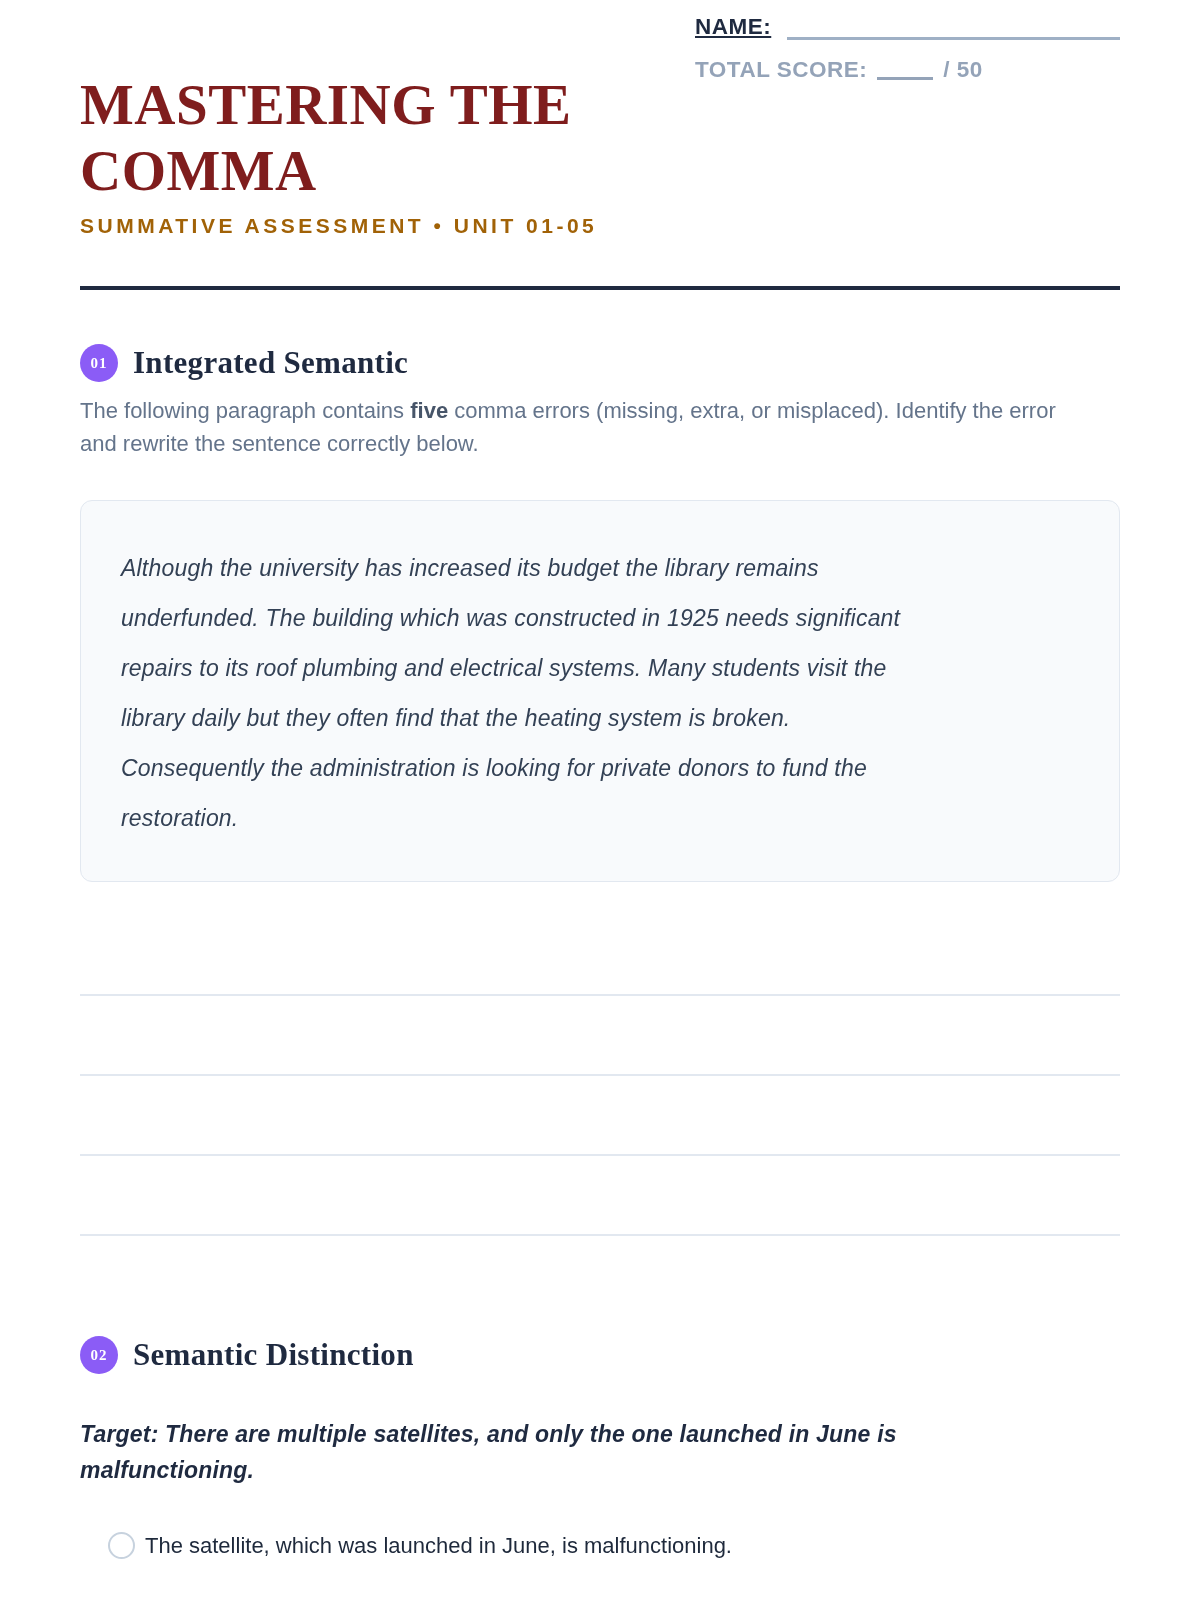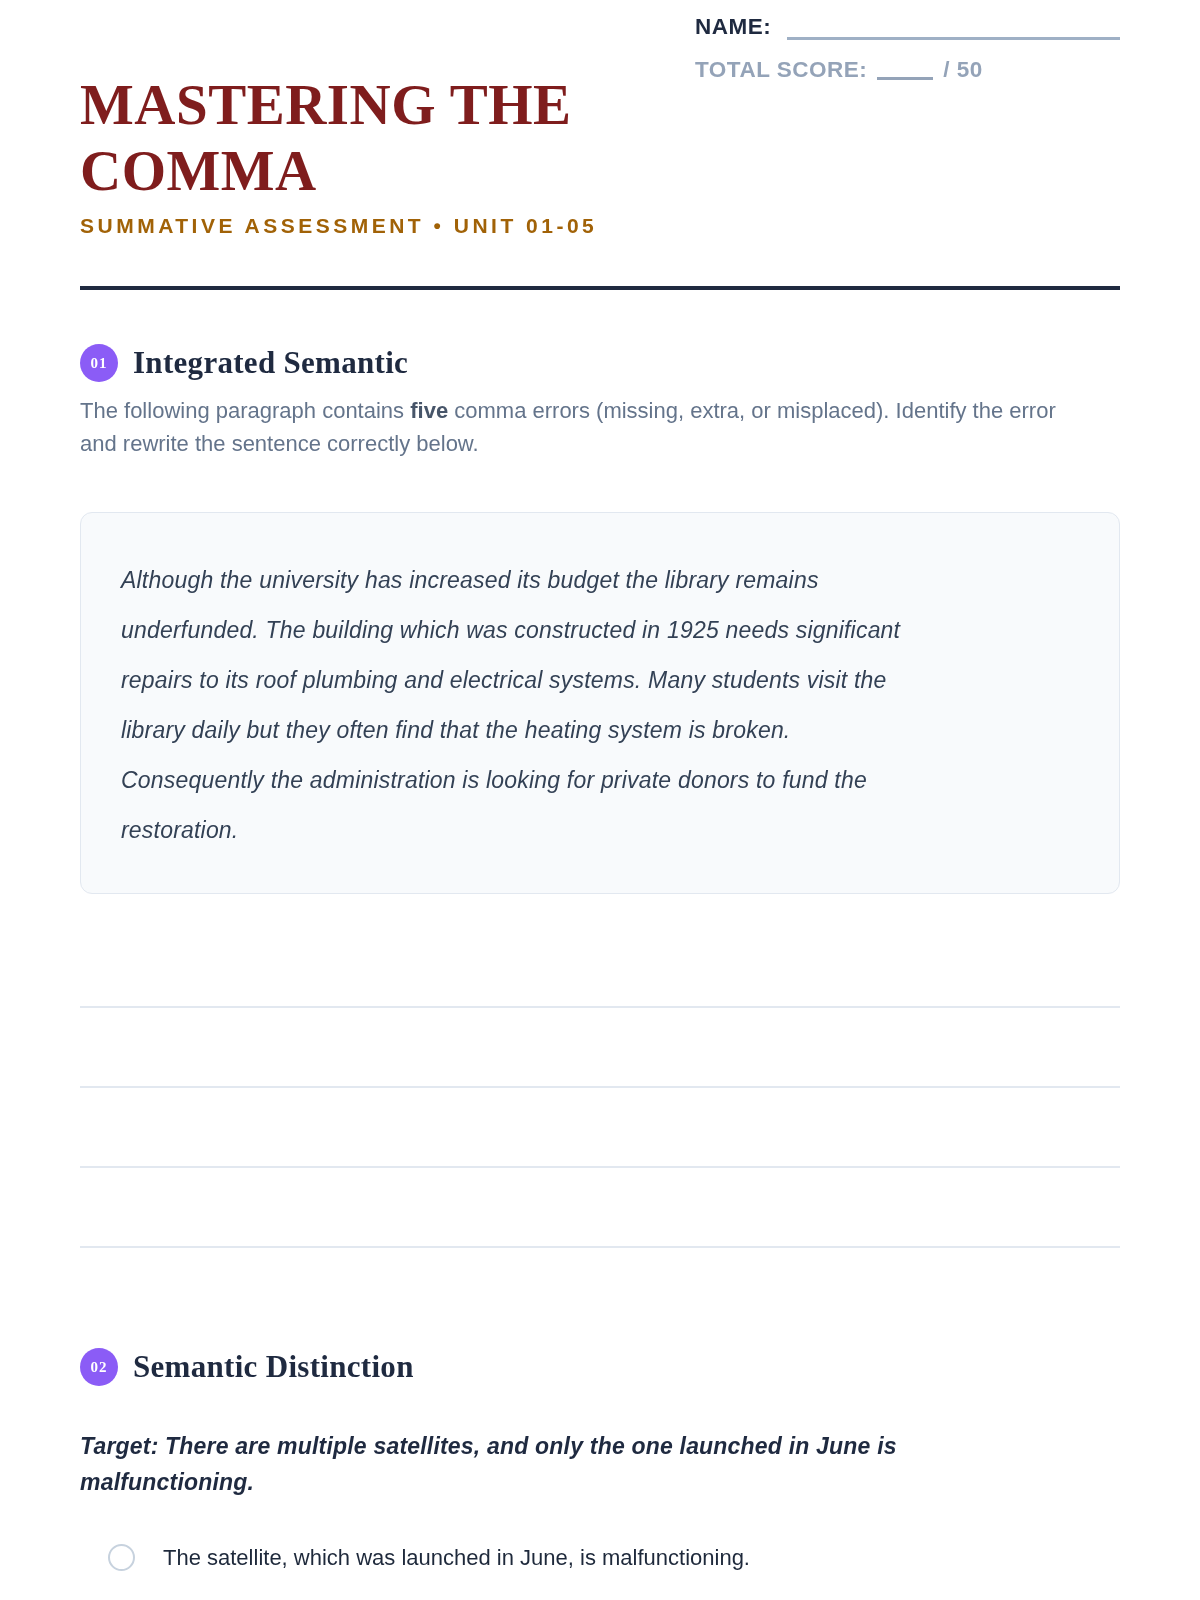--- a/index.html
+++ b/index.html
@@ -42,20 +42,21 @@
     top: 10px;
     left: 615px;
     width: 425px;
   }
   .name-row { display: flex; align-items: flex-end; height: 30px; }
   .name-label {
     font-size: 22.5px;
     font-weight: 700;
     color: #1f2a40;
     letter-spacing: 0.5px;
+    text-decoration: underline;
   }
   .name-line {
     flex: 1;
     margin-left: 16px;
     border-bottom: 3px solid #9fb0c5;
     height: 26px;
   }
   .score-row {
     margin-top: 16px;
     font-size: 22.5px;
@@ -116,21 +117,21 @@
     margin-top: 12px;
     font-size: 22px;
     line-height: 33px;
     color: #64748b;
     max-width: 1005px;
   }
   .instruction b { color: #475569; font-weight: 700; }
 
   
   .passage-box {
-    margin-top: 52px;
+    margin-top: 40px;
     background: #f8fafc;
     border: 1px solid #e2e8f0;
     border-radius: 12px;
     padding: 42px 40px 38px 40px;
   }
   .passage-line {
     font-style: italic;
     font-size: 23px;
     line-height: 50px;
     color: #334155;
@@ -155,21 +156,21 @@
     color: #1f2a40;
     max-width: 945px;
     letter-spacing: 0.2px;
   }
 
   .option-row {
     margin-top: 44px;
     margin-left: 28px;
     display: flex;
     align-items: center;
-    gap: 28px;
+    gap: 10px;
   }
   .radio-circle {
     width: 27px;
     height: 27px;
     border-radius: 50%;
     border: 2.5px solid #c7d2de;
     background: #ffffff;
     flex: 0 0 auto;
   }
   .option-label {

